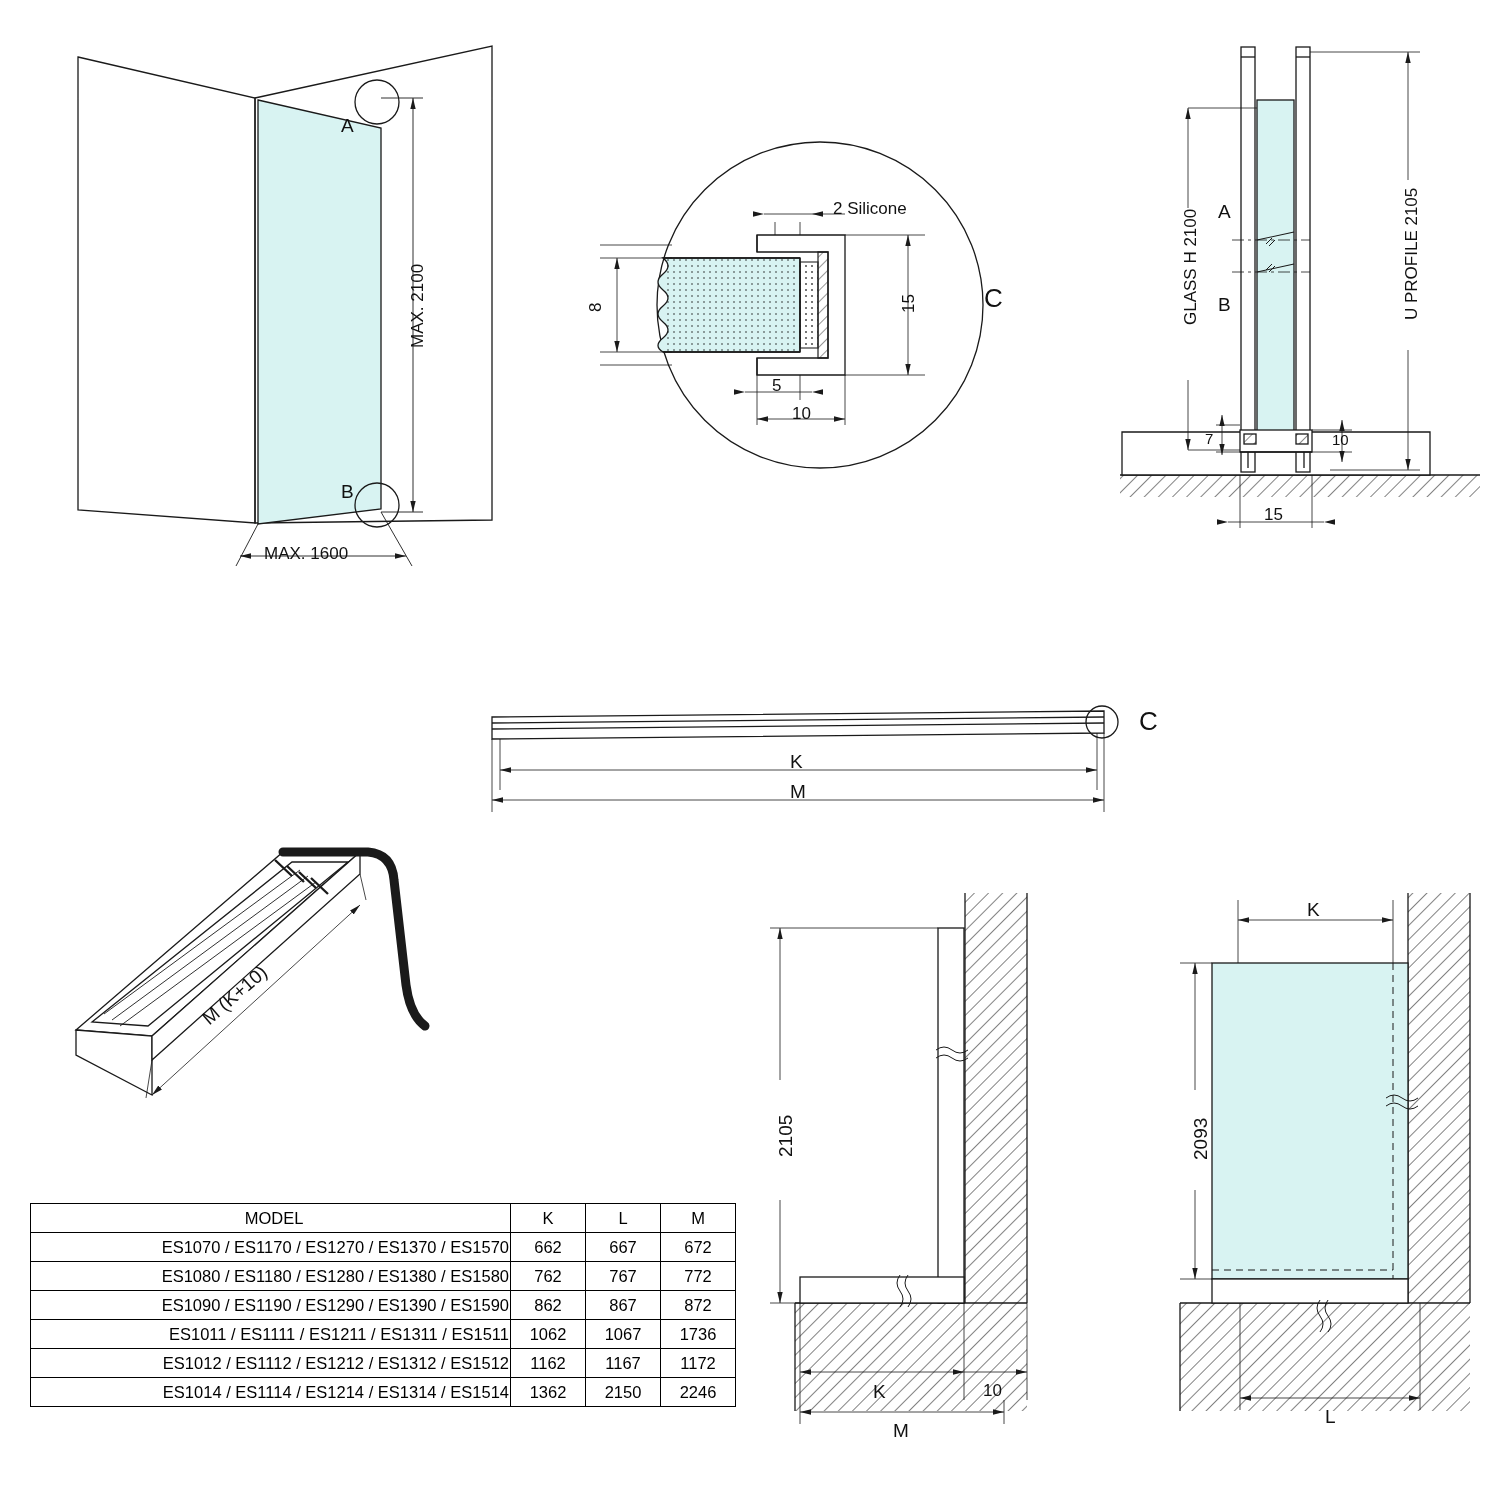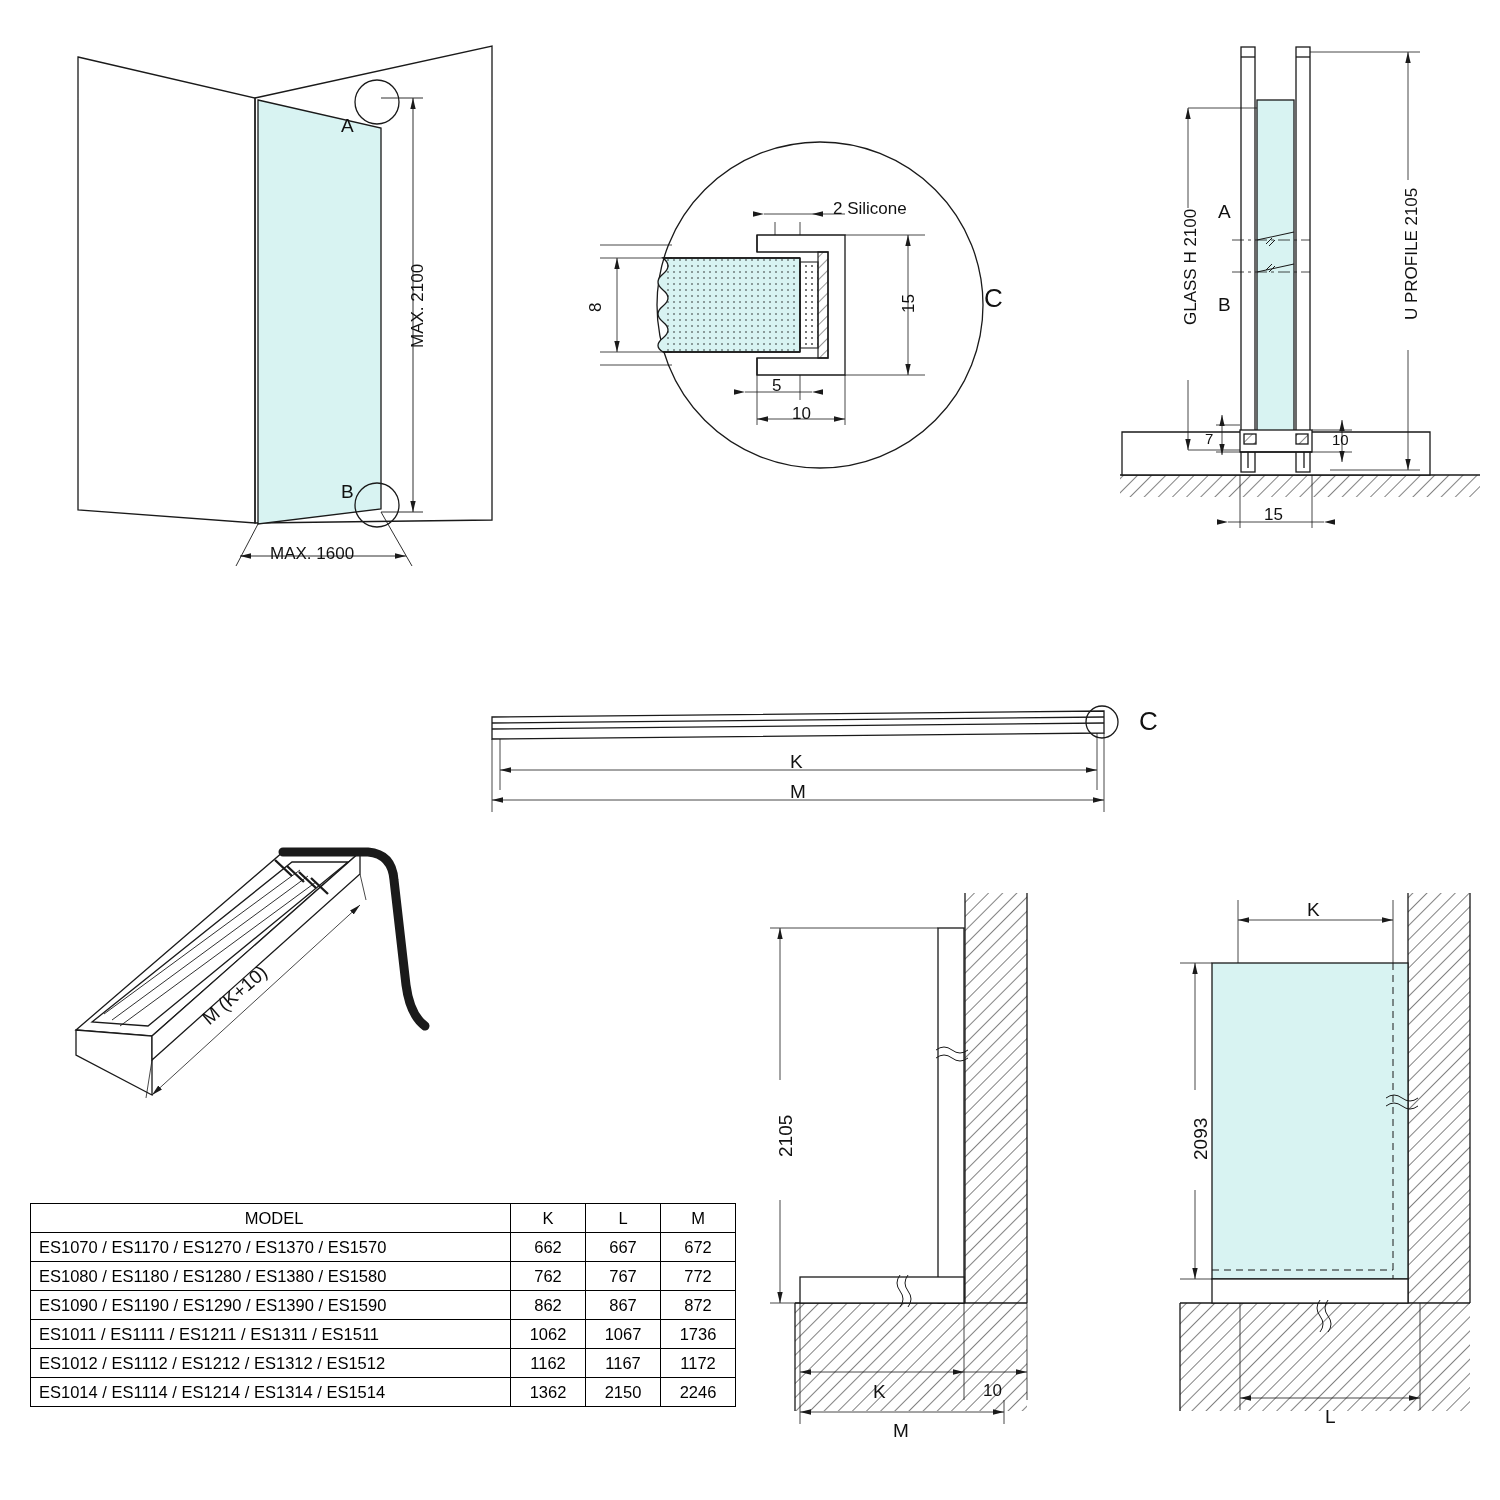--- a/index.html
+++ b/index.html
@@ -5,21 +5,21 @@
   html,body{margin:0;padding:0;background:#ffffff;}
   body{width:1500px;height:1500px;position:relative;font-family:"Liberation Sans",sans-serif;color:#000;overflow:hidden;}
   .stage{position:absolute;left:0;top:0;width:1500px;height:1500px;}
   svg{position:absolute;left:0;top:0;width:1500px;height:1500px;}
   .lbl{position:absolute;font-family:"Liberation Sans",sans-serif;font-size:17px;color:#111;white-space:nowrap;}
   .lbl.big{font-size:19px;}
   .lbl.sm{font-size:15px;}
   .rot90{transform:rotate(-90deg);transform-origin:0 0;}
   table.spec{position:absolute;left:30px;top:1203px;border-collapse:collapse;}
   table.spec td,table.spec th{border:1px solid #000;font-family:"Liberation Sans",sans-serif;font-size:16.5px;font-weight:normal;height:26px;}
-  table.spec .model{width:470px;text-align:left;padding-left:8px;}
+  table.spec .model{width:470px;text-align:right;padding-left:8px;}
   table.spec .modelhead{text-align:center;padding-left:8px;}
   table.spec .num{width:72px;text-align:center;}
 </style>
 </head>
 <body>
 
 <div class="stage">
 
 <svg viewBox="0 0 1500 1500">
   <defs>
@@ -258,21 +258,21 @@
     <line x1="1420" y1="1303" x2="1420" y2="1410" stroke-width="0.8"></line>
     <line x1="1240" y1="1398" x2="1420" y2="1398" marker-start="url(#arrR)" marker-end="url(#arrL)" stroke-width="0.8"></line>
   </g>
 
   </g>
 </svg>
 
 <div class="lbl big" style="left:341px;top:115px;">A</div>
 <div class="lbl big" style="left:341px;top:481px;">B</div>
 <div class="lbl rot90" style="left:408px;top:348px;">MAX. 2100</div>
-<div class="lbl" style="left:270px;top:544px;text-align:right;">MAX. 1600</div>
+<div class="lbl" style="left:264px;top:544px;text-align:right;">MAX. 1600</div>
 
 <div class="lbl" style="left:833px;top:199px;">2 Silicone</div>
 <div class="lbl rot90" style="left:586px;top:312px;">8</div>
 <div class="lbl rot90" style="left:899px;top:313px;">15</div>
 <div class="lbl" style="left:772px;top:376px;">5</div>
 <div class="lbl" style="left:792px;top:404px;">10</div>
 <div class="lbl" style="left:984px;top:283px;font-size:26px;">C</div>
 
 <div class="lbl rot90" style="left:1181px;top:325px;">GLASS H 2100</div>
 <div class="lbl rot90" style="left:1402px;top:320px;">U PROFILE 2105</div>

